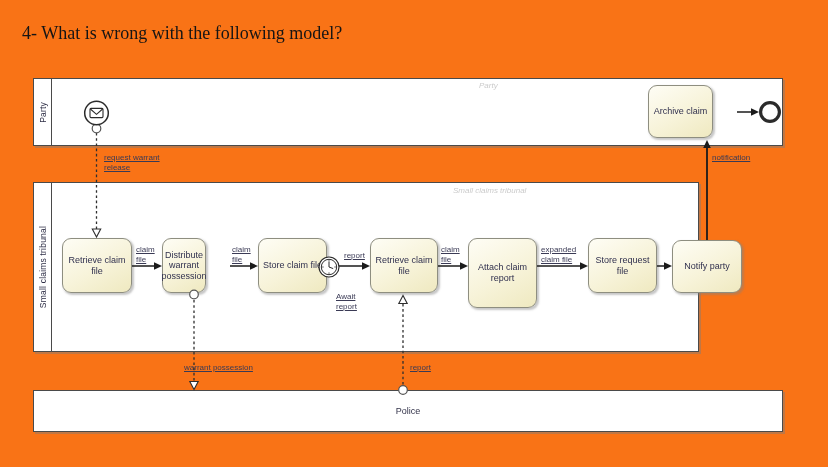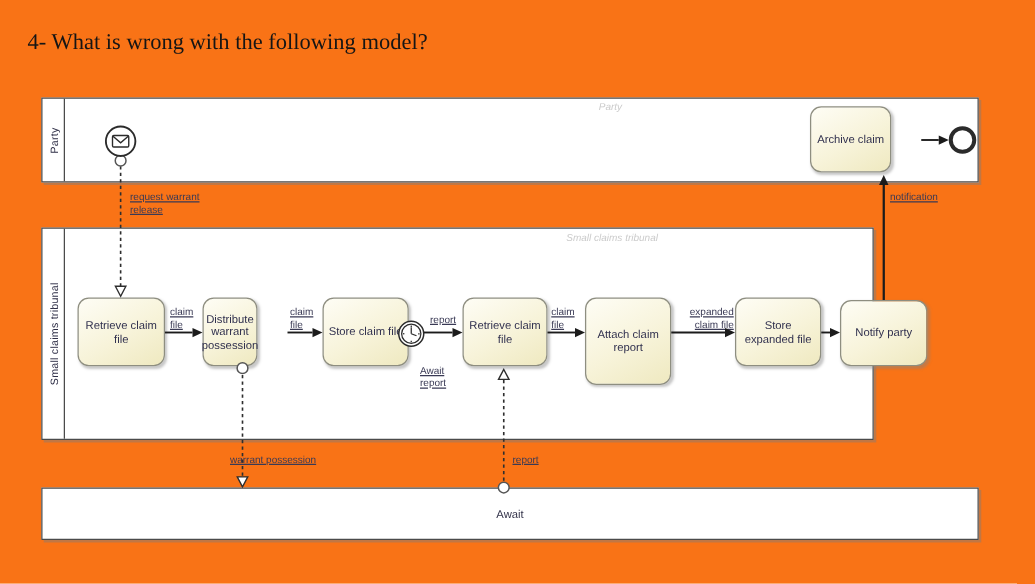--- a/index.html
+++ b/index.html
@@ -46,39 +46,39 @@
   </div>
 
   <div class="pool" style="left:33px;top:182px;width:666px;height:170px;">
     <div class="pool-band">
       <span>Small claims tribunal</span>
     </div>
     <div class="watermark" style="left:419px;top:3px;">Small claims tribunal</div>
   </div>
 
   <div class="pool" style="left:33px;top:390px;width:750px;height:42px;">
-    <div class="pool-center-label">Await</div>
+    <div class="pool-center-label">Police</div>
   </div>
 
   <div class="task" style="left:648px;top:85px;width:65px;height:53px;">Archive claim</div>
   <div class="task" style="left:62px;top:238px;width:70px;height:55px;">Retrieve claim file</div>
   <div class="task" style="left:162px;top:238px;width:44px;height:55px;">Distribute warrant possession</div>
   <div class="task" style="left:258px;top:238px;width:69px;height:55px;">Store claim file</div>
   <div class="task" style="left:370px;top:238px;width:68px;height:55px;">Retrieve claim file</div>
   <div class="task" style="left:468px;top:238px;width:69px;height:70px;">Attach claim report</div>
-  <div class="task" style="left:588px;top:238px;width:69px;height:55px;">Store expanded file</div>
+  <div class="task" style="left:588px;top:238px;width:69px;height:55px;">Store request file</div>
   <div class="task" style="left:672px;top:240px;width:70px;height:53px;">Notify party</div>
 
   <div class="flabel" style="left:104px;top:153px;width:64px;">request warrant release</div>
   <div class="flabel" style="left:136px;top:245px;width:26px;">claim file</div>
   <div class="flabel" style="left:232px;top:245px;width:26px;">claim file</div>
   <div class="flabel" style="left:336px;top:280px;width:30px;margin-top:12px;">Await report</div>
   <div class="flabel" style="left:344px;top:251px;">report</div>
   <div class="flabel" style="left:441px;top:245px;width:26px;">claim file</div>
-  <div class="flabel" style="left:541px;top:245px;width:46px;text-align:right;">expanded claim file</div>
+  <div class="flabel" style="left:541px;top:245px;width:46px;">expanded claim file</div>
   <div class="flabel" style="left:712px;top:153px;">notification</div>
   <div class="flabel" style="left:184px;top:363px;">warrant possession</div>
   <div class="flabel" style="left:410px;top:363px;">report</div>
 
   <svg class="overlay" width="828" height="467" viewBox="0 0 828 467">
 
     <g>
       <path class="seq" d="M132,266 L154,266"></path>
         <polygon class="seq-head" points="162,266 154,262.3 154,269.7"></polygon>
     </g>

